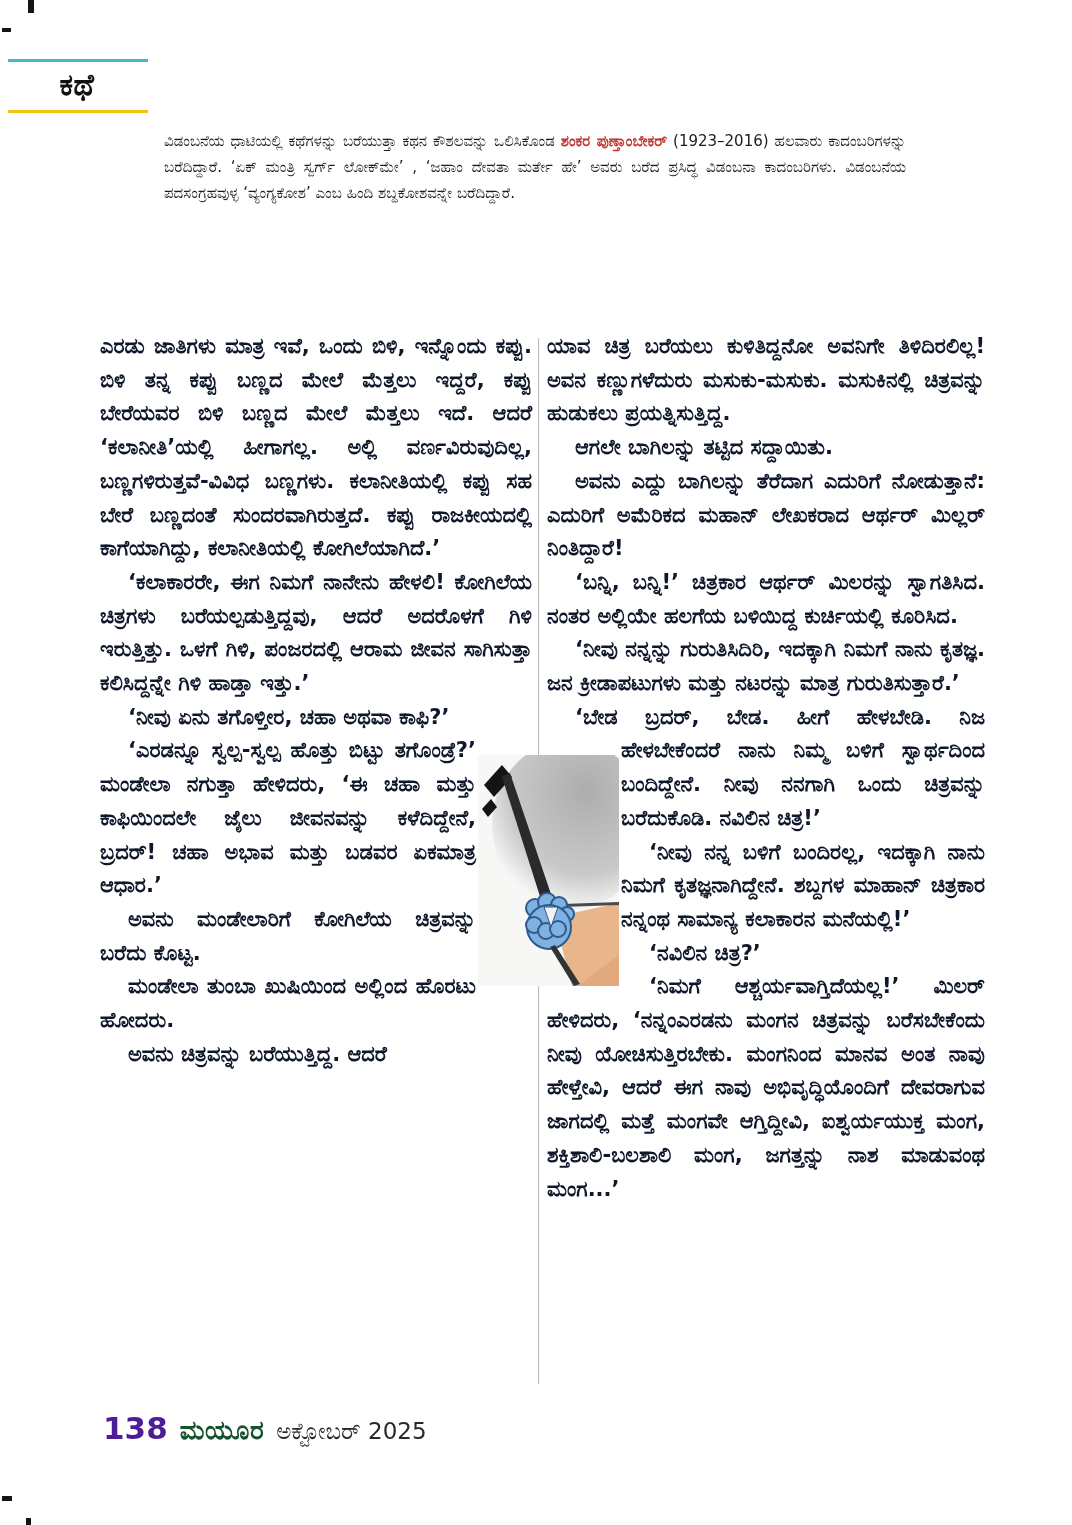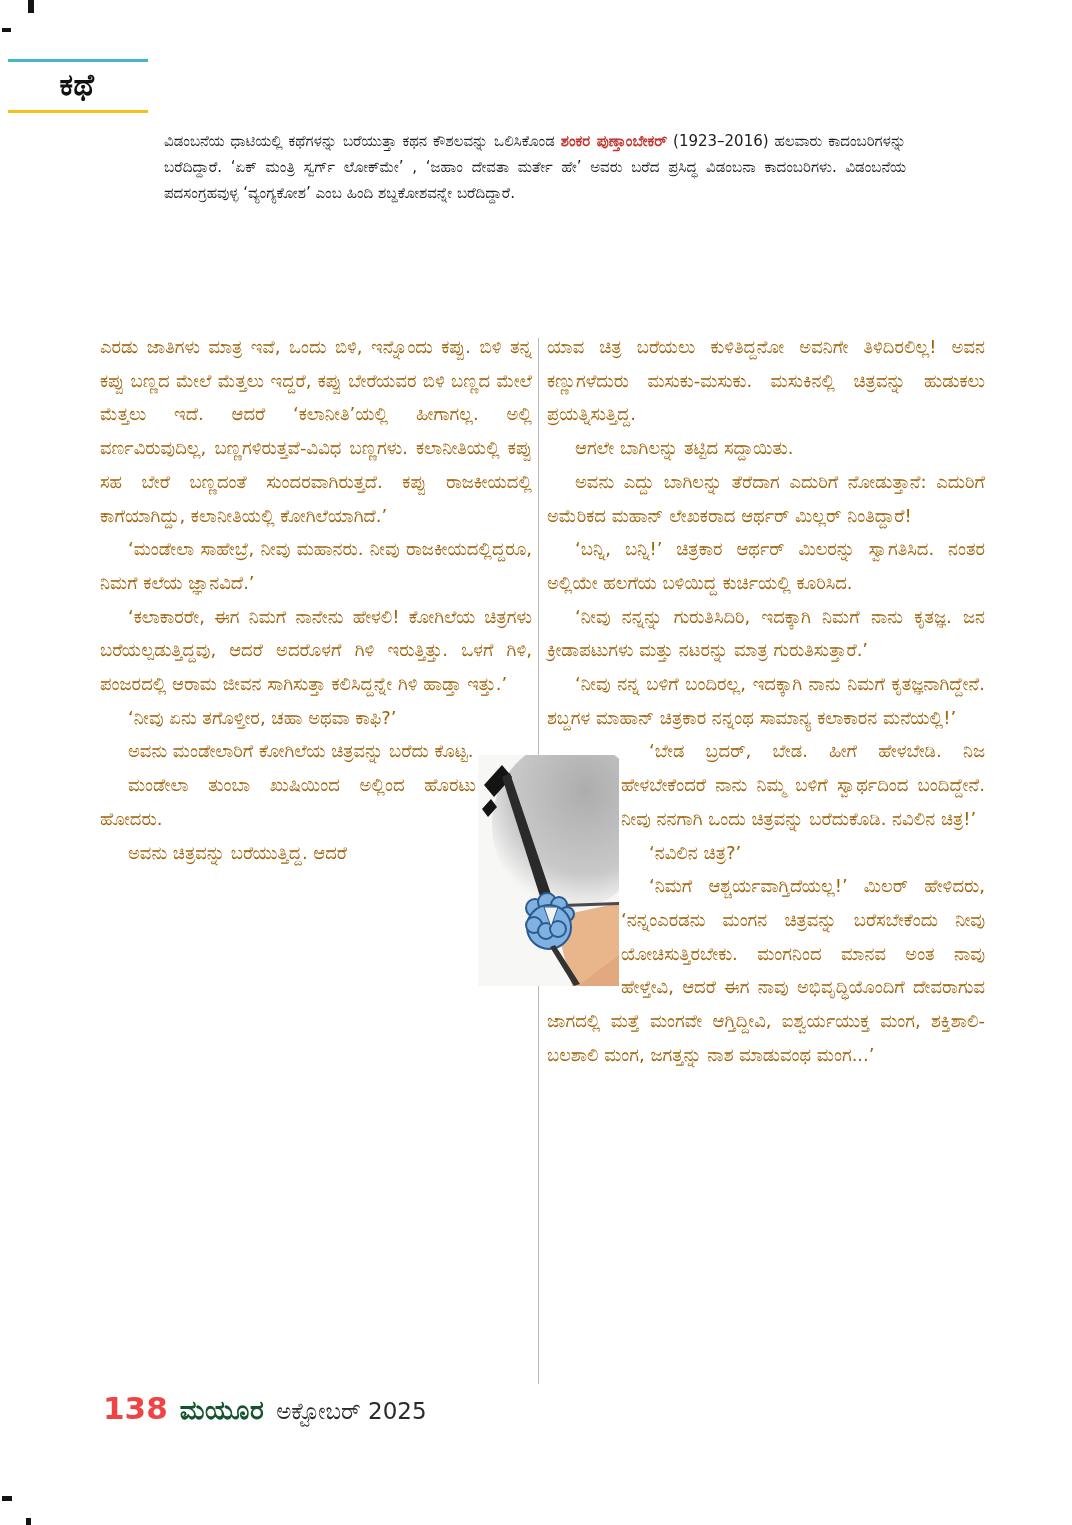--- a/index.html
+++ b/index.html
@@ -27,22 +27,22 @@
     font-size:15px;line-height:26px;text-align:justify;color:#1c1c1c;
   }
   .intro .author{color:#c2342e;font-weight:bold;}
 
   .col{position:absolute;top:330px;}
   .col-left{left:100px;width:432px;}
   .col-right{left:547px;width:438px;}
   .col-divider{position:absolute;left:538px;top:338px;width:1px;height:1046px;background:#b8b8b8;}
 
   .para{
-    margin:0;font-size:18px;line-height:33.7px;
-    text-align:justify;color:#a16207;
+    margin:0;font-size:21px;line-height:33.7px;
+    text-align:justify;color:#0f172a;font-weight:bold;
   }
   .para.indent{text-indent:28px;}
 
   .wrap-spacer-right{
     float:right;width:56px;height:655px;
     shape-outside:inset(425px 0 0 0);
   }
   .wrap-spacer-left{
     float:left;width:74px;height:655px;
     shape-outside:inset(425px 0 0 0);
@@ -51,21 +51,21 @@
   .illustration{
     position:absolute;left:478px;top:755px;width:141px;height:231px;
     background:#fbfbfa;
   }
   .illustration svg{display:block;width:100%;height:100%;}
 
   .footer{
     position:absolute;left:103px;top:1390px;
     display:flex;align-items:baseline;gap:12px;white-space:nowrap;
   }
-  .footer .page-number{font-size:31px;font-weight:bold;color:#ef4444;}
+  .footer .page-number{font-size:31px;font-weight:bold;color:#4c1d95;margin-top:20px;}
   .footer .magazine-logo{font-size:26px;font-weight:bold;color:#14532d;letter-spacing:.5px;}
   .footer .issue{font-size:23px;color:#2a2a2a;}
 </style>
 </head>
 <body>
 
 <div class="print-mark mark-a"></div>
 <div class="print-mark mark-b"></div>
 <div class="print-mark mark-c"></div>
 <div class="print-mark mark-d"></div>
@@ -76,36 +76,36 @@
   <div class="rule-yellow"></div>
 </div>
 
 <div class="intro"><span>ವಿಡಂಬನೆಯ ಧಾಟಿಯಲ್ಲಿ ಕಥೆಗಳನ್ನು ಬರೆಯುತ್ತಾ ಕಥನ ಕೌಶಲವನ್ನು ಒಲಿಸಿಕೊಂಡ </span><span class="author">ಶಂಕರ ಪುಣ್ತಾಂಬೇಕರ್</span><span> (1923–2016) ಹಲವಾರು ಕಾದಂಬರಿಗಳನ್ನು ಬರೆದಿದ್ದಾರೆ. ‘ಏಕ್ ಮಂತ್ರಿ ಸ್ವರ್ಗ್ ಲೋಕ್‌ಮೇ’ , ‘ಜಹಾಂ ದೇವತಾ ಮರ್ತೇ ಹೇ’ ಅವರು ಬರೆದ ಪ್ರಸಿದ್ಧ ವಿಡಂಬನಾ ಕಾದಂಬರಿಗಳು. ವಿಡಂಬನೆಯ ಪದಸಂಗ್ರಹವುಳ್ಳ ‘ವ್ಯಂಗ್ಯಕೋಶ’ ಎಂಬ ಹಿಂದಿ ಶಬ್ದಕೋಶವನ್ನೇ ಬರೆದಿದ್ದಾರೆ.</span></div>
 
 <div class="col-divider"></div>
 
 <div class="col col-left">
   <div class="wrap-spacer-right"></div>
 <p class="para">ಎರಡು ಜಾತಿಗಳು ಮಾತ್ರ ಇವೆ, ಒಂದು ಬಿಳಿ, ಇನ್ನೊಂದು ಕಪ್ಪು. ಬಿಳಿ ತನ್ನ ಕಪ್ಪು ಬಣ್ಣದ ಮೇಲೆ ಮೆತ್ತಲು ಇದ್ದರೆ, ಕಪ್ಪು ಬೇರೆಯವರ ಬಿಳಿ ಬಣ್ಣದ ಮೇಲೆ ಮೆತ್ತಲು ಇದೆ. ಆದರೆ ‘ಕಲಾನೀತಿ’ಯಲ್ಲಿ ಹೀಗಾಗಲ್ಲ. ಅಲ್ಲಿ ವರ್ಣವಿರುವುದಿಲ್ಲ, ಬಣ್ಣಗಳಿರುತ್ತವೆ-ವಿವಿಧ ಬಣ್ಣಗಳು. ಕಲಾನೀತಿಯಲ್ಲಿ ಕಪ್ಪು ಸಹ ಬೇರೆ ಬಣ್ಣದಂತೆ ಸುಂದರವಾಗಿರುತ್ತದೆ. ಕಪ್ಪು ರಾಜಕೀಯದಲ್ಲಿ ಕಾಗೆಯಾಗಿದ್ದು, ಕಲಾನೀತಿಯಲ್ಲಿ ಕೋಗಿಲೆಯಾಗಿದೆ.’</p>
-    <p class="para indent">‘ಮಂಡೇಲಾ ಸಾಹೇಬ್ರೆ, ನೀವು ಮಹಾನರು. ನೀವು ರಾಜಕೀಯದಲ್ಲಿದ್ದರೂ, ನಿಮಗೆ ಕಲೆಯ ಜ್ಞಾನವಿದೆ.’</p>
     <p class="para indent">‘ಕಲಾಕಾರರೇ, ಈಗ ನಿಮಗೆ ನಾನೇನು ಹೇಳಲಿ! ಕೋಗಿಲೆಯ ಚಿತ್ರಗಳು ಬರೆಯಲ್ಪಡುತ್ತಿದ್ದವು, ಆದರೆ ಅದರೊಳಗೆ ಗಿಳಿ ಇರುತ್ತಿತ್ತು. ಒಳಗೆ ಗಿಳಿ, ಪಂಜರದಲ್ಲಿ ಆರಾಮ ಜೀವನ ಸಾಗಿಸುತ್ತಾ ಕಲಿಸಿದ್ದನ್ನೇ ಗಿಳಿ ಹಾಡ್ತಾ ಇತ್ತು.’</p>
     <p class="para indent">‘ನೀವು ಏನು ತಗೊಳ್ತೀರ, ಚಹಾ ಅಥವಾ ಕಾಫಿ?’</p>
+    <p class="para indent">‘ಎರಡನ್ನೂ ಸ್ವಲ್ಪ-ಸ್ವಲ್ಪ ಹೊತ್ತು ಬಿಟ್ಟು ತಗೊಂಡ್ರೆ?’ ಮಂಡೇಲಾ ನಗುತ್ತಾ ಹೇಳಿದರು, ‘ಈ ಚಹಾ ಮತ್ತು ಕಾಫಿಯಿಂದಲೇ ಜೈಲು ಜೀವನವನ್ನು ಕಳೆದಿದ್ದೇನೆ, ಬ್ರದರ್! ಚಹಾ ಅಭಾವ ಮತ್ತು ಬಡವರ ಏಕಮಾತ್ರ ಆಧಾರ.’</p>
     <p class="para indent">ಅವನು ಮಂಡೇಲಾರಿಗೆ ಕೋಗಿಲೆಯ ಚಿತ್ರವನ್ನು ಬರೆದು ಕೊಟ್ಟ.</p>
     <p class="para indent">ಮಂಡೇಲಾ ತುಂಬಾ ಖುಷಿಯಿಂದ ಅಲ್ಲಿಂದ ಹೊರಟು ಹೋದರು.</p>
     <p class="para indent">ಅವನು ಚಿತ್ರವನ್ನು ಬರೆಯುತ್ತಿದ್ದ. ಆದರೆ</p>
   </div>
 <div class="col col-right">
   <div class="wrap-spacer-left"></div>
 <p class="para">ಯಾವ ಚಿತ್ರ ಬರೆಯಲು ಕುಳಿತಿದ್ದನೋ ಅವನಿಗೇ ತಿಳಿದಿರಲಿಲ್ಲ! ಅವನ ಕಣ್ಣುಗಳೆದುರು ಮಸುಕು-ಮಸುಕು. ಮಸುಕಿನಲ್ಲಿ ಚಿತ್ರವನ್ನು ಹುಡುಕಲು ಪ್ರಯತ್ನಿಸುತ್ತಿದ್ದ.</p>
     <p class="para indent">ಆಗಲೇ ಬಾಗಿಲನ್ನು ತಟ್ಟಿದ ಸದ್ದಾಯಿತು.</p>
     <p class="para indent">ಅವನು ಎದ್ದು ಬಾಗಿಲನ್ನು ತೆರೆದಾಗ ಎದುರಿಗೆ ನೋಡುತ್ತಾನೆ: ಎದುರಿಗೆ ಅಮೆರಿಕದ ಮಹಾನ್ ಲೇಖಕರಾದ ಆರ್ಥರ್ ಮಿಲ್ಲರ್ ನಿಂತಿದ್ದಾರೆ!</p>
     <p class="para indent">‘ಬನ್ನಿ, ಬನ್ನಿ!’ ಚಿತ್ರಕಾರ ಆರ್ಥರ್ ಮಿಲರನ್ನು ಸ್ವಾಗತಿಸಿದ. ನಂತರ ಅಲ್ಲಿಯೇ ಹಲಗೆಯ ಬಳಿಯಿದ್ದ ಕುರ್ಚಿಯಲ್ಲಿ ಕೂರಿಸಿದ.</p>
     <p class="para indent">‘ನೀವು ನನ್ನನ್ನು ಗುರುತಿಸಿದಿರಿ, ಇದಕ್ಕಾಗಿ ನಿಮಗೆ ನಾನು ಕೃತಜ್ಞ. ಜನ ಕ್ರೀಡಾಪಟುಗಳು ಮತ್ತು ನಟರನ್ನು ಮಾತ್ರ ಗುರುತಿಸುತ್ತಾರೆ.’</p>
+    <p class="para indent">‘ಬೇಡ ಬ್ರದರ್, ಬೇಡ. ಹೀಗೆ ಹೇಳಬೇಡಿ. ನಿಜ ಹೇಳಬೇಕೆಂದರೆ ನಾನು ನಿಮ್ಮ ಬಳಿಗೆ ಸ್ವಾರ್ಥದಿಂದ ಬಂದಿದ್ದೇನೆ. ನೀವು ನನಗಾಗಿ ಒಂದು ಚಿತ್ರವನ್ನು ಬರೆದುಕೊಡಿ. ನವಿಲಿನ ಚಿತ್ರ!’</p>
     <p class="para indent">‘ನೀವು ನನ್ನ ಬಳಿಗೆ ಬಂದಿರಲ್ಲ, ಇದಕ್ಕಾಗಿ ನಾನು ನಿಮಗೆ ಕೃತಜ್ಞನಾಗಿದ್ದೇನೆ. ಶಬ್ದಗಳ ಮಾಹಾನ್ ಚಿತ್ರಕಾರ ನನ್ನಂಥ ಸಾಮಾನ್ಯ ಕಲಾಕಾರನ ಮನೆಯಲ್ಲಿ!’</p>
-    <p class="para indent">‘ಬೇಡ ಬ್ರದರ್, ಬೇಡ. ಹೀಗೆ ಹೇಳಬೇಡಿ. ನಿಜ ಹೇಳಬೇಕೆಂದರೆ ನಾನು ನಿಮ್ಮ ಬಳಿಗೆ ಸ್ವಾರ್ಥದಿಂದ ಬಂದಿದ್ದೇನೆ. ನೀವು ನನಗಾಗಿ ಒಂದು ಚಿತ್ರವನ್ನು ಬರೆದುಕೊಡಿ. ನವಿಲಿನ ಚಿತ್ರ!’</p>
     <p class="para indent">‘ನವಿಲಿನ ಚಿತ್ರ?’</p>
     <p class="para indent">‘ನಿಮಗೆ ಆಶ್ಚರ್ಯವಾಗ್ತಿದೆಯಲ್ಲ!’ ಮಿಲರ್ ಹೇಳಿದರು, ‘ನನ್ನಂಎರಡನು ಮಂಗನ ಚಿತ್ರವನ್ನು ಬರೆಸಬೇಕೆಂದು ನೀವು ಯೋಚಿಸುತ್ತಿರಬೇಕು. ಮಂಗನಿಂದ ಮಾನವ ಅಂತ ನಾವು ಹೇಳ್ತೇವಿ, ಆದರೆ ಈಗ ನಾವು ಅಭಿವೃದ್ಧಿಯೊಂದಿಗೆ ದೇವರಾಗುವ ಜಾಗದಲ್ಲಿ ಮತ್ತೆ ಮಂಗವೇ ಆಗ್ತಿದ್ದೀವಿ, ಐಶ್ವರ್ಯಯುಕ್ತ ಮಂಗ, ಶಕ್ತಿಶಾಲಿ-ಬಲಶಾಲಿ ಮಂಗ, ಜಗತ್ತನ್ನು ನಾಶ ಮಾಡುವಂಥ ಮಂಗ...’</p>
   </div>
 
 <div class="illustration">
   <svg viewBox="0 0 141 231" xmlns="http://www.w3.org/2000/svg">
     <defs>
       <radialGradient id="shade" cx="60%" cy="30%" r="70%">
         <stop offset="0%" stop-color="#adadad"></stop>
         <stop offset="70%" stop-color="#c9c9c9"></stop>

